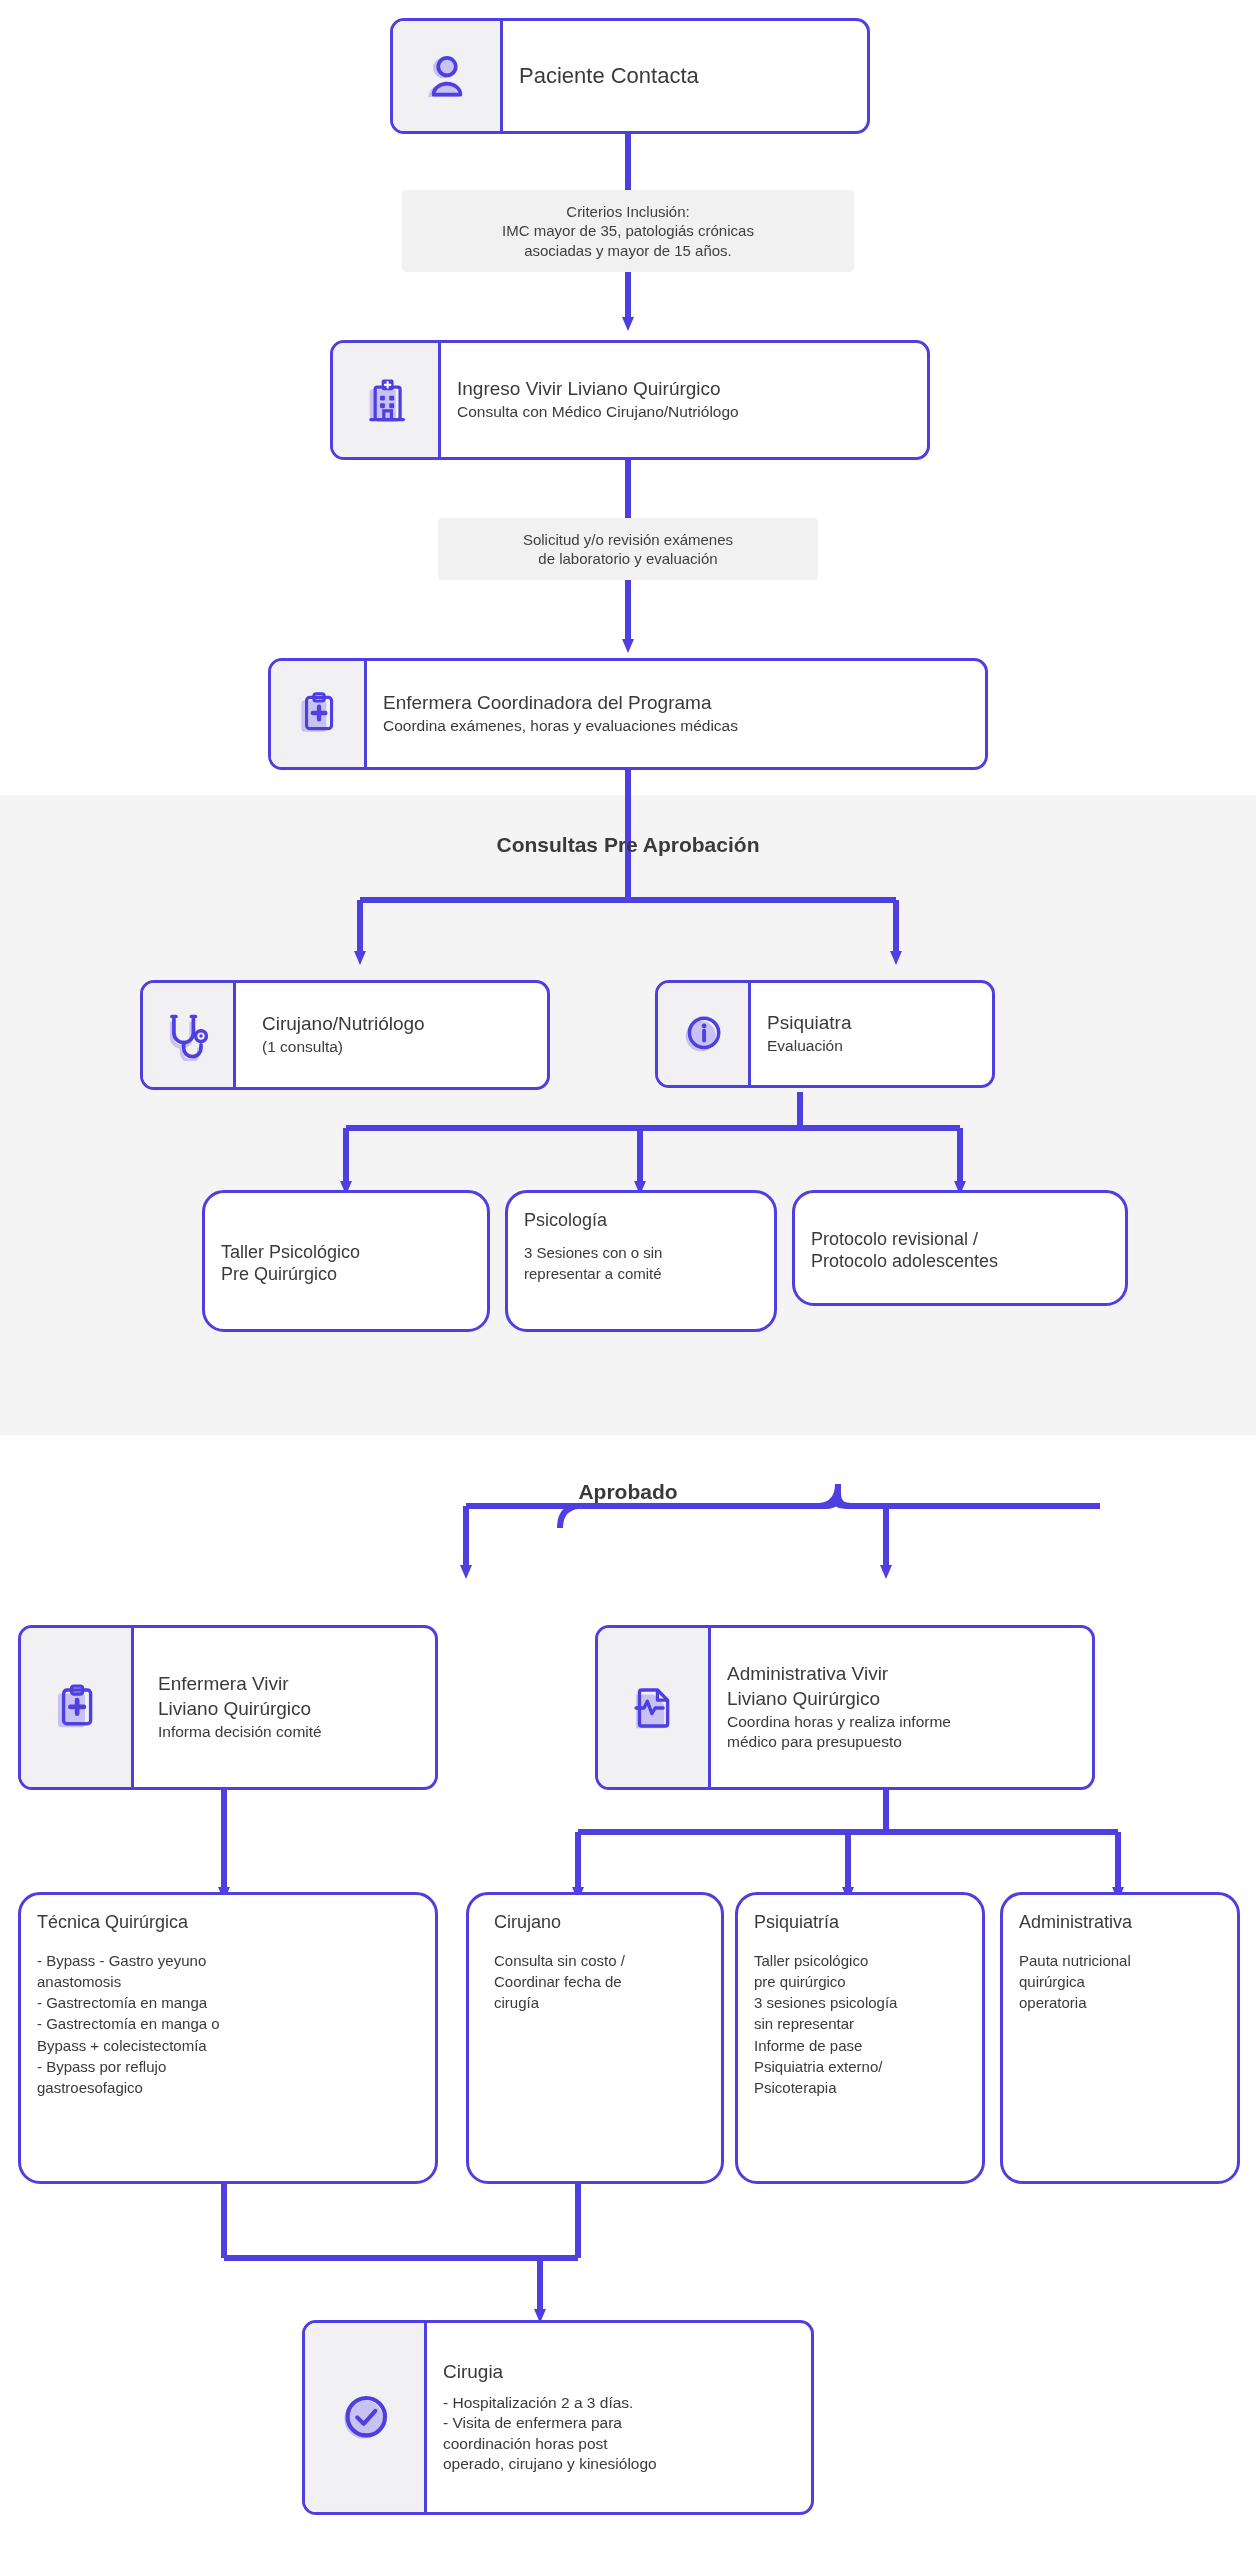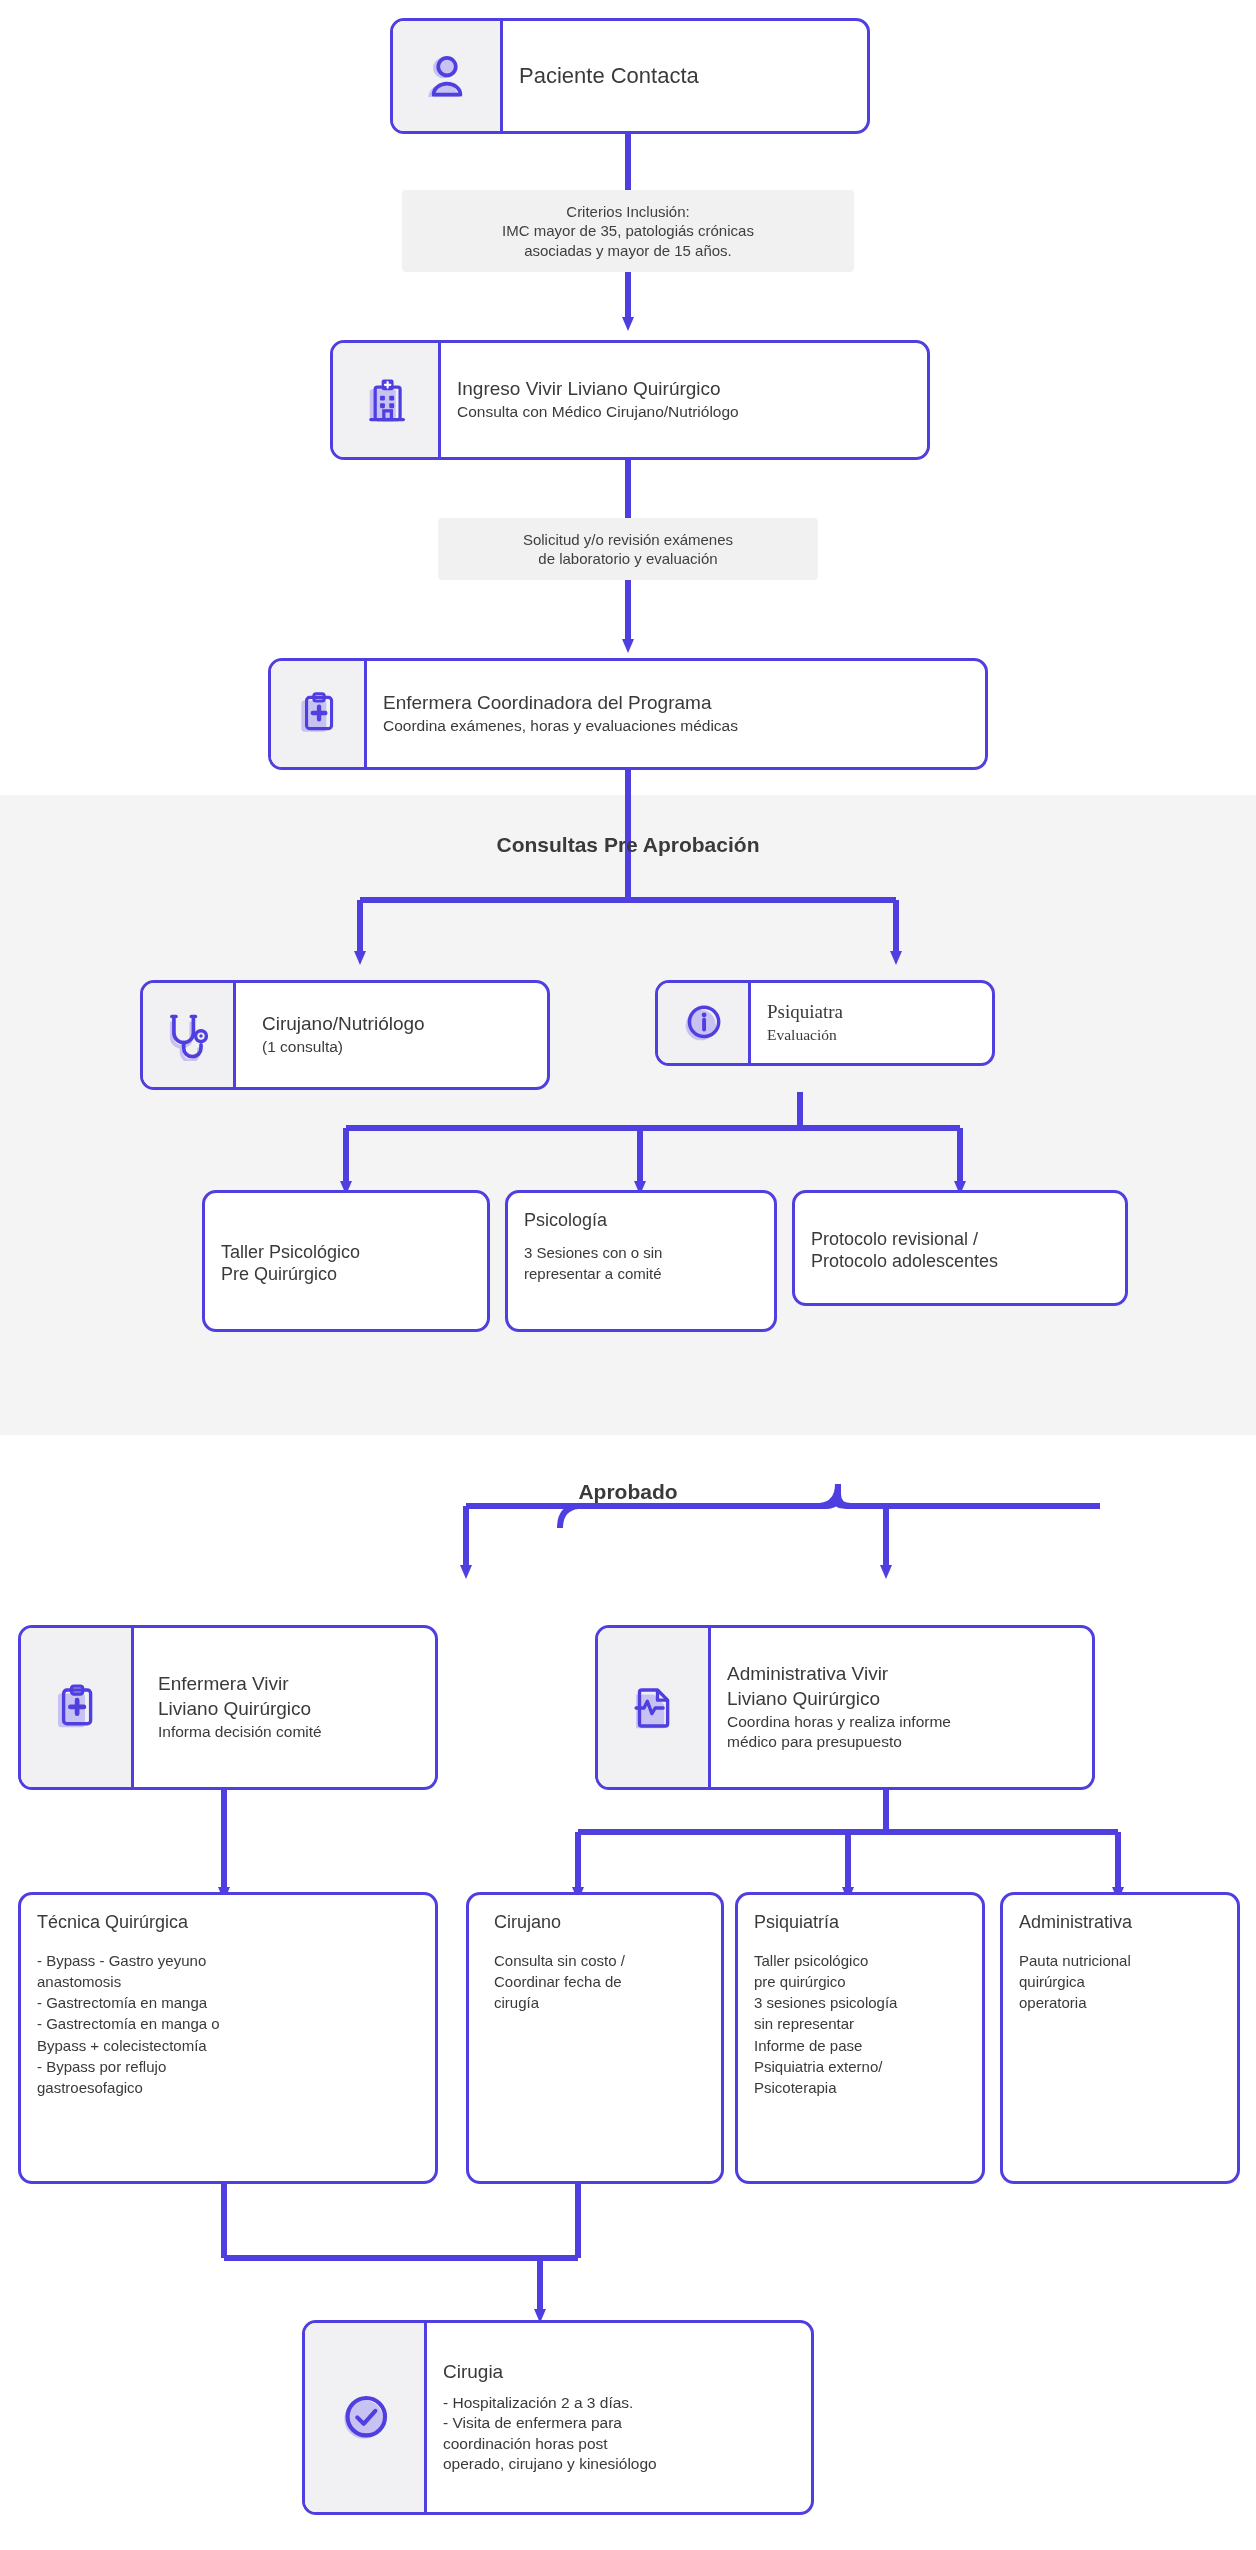--- a/index.html
+++ b/index.html
@@ -68,21 +68,21 @@
     font-size: 15.5px;
     line-height: 1.32;
     white-space: pre-line;
     margin-top: 1px;
   }
 
   
   .card {
     position: absolute;
     border: 3px solid #4f3ee0;
-    border-radius: 14px;
+    border-radius: 22px;
     background: #ffffff;
     padding: 16px 16px 12px 16px;
   }
   .card .ctitle {
     color: #3a3a3c;
     font-size: 18px;
     line-height: 1.25;
     white-space: pre-line;
   }
   .card .cbody {
@@ -271,21 +271,21 @@
         <circle cx="36" cy="25" r="1.6" fill="#4f3ee0"></circle>
         <path d="M9 7 h4 M27 7 h4" stroke="#4f3ee0" stroke-width="3.2" stroke-linecap="round"></path>
       </svg>
     </div>
     <div class="body">
       <div class="title">Cirujano/Nutriólogo</div>
       <div class="sub">(1 consulta)</div>
     </div>
   </div>
 
-  <div class="node" style="left:655px; top:980px; width:340px; height:86px;font-family:Liberation Serif, serif;">
+  <div class="node" style="left:655px; top:980px; width:340px; height:108px;">
     <div class="iconcell" style="width:93px;">
       <svg class="icon" width="52" height="52" viewBox="0 0 48 48">
         <circle cx="22" cy="26" r="14" fill="#c7c2f2"></circle>
         <circle cx="25" cy="23" r="13.5" fill="none" stroke="#4f3ee0" stroke-width="3.2"></circle>
         <circle cx="25" cy="16.5" r="2.2" fill="#4f3ee0"></circle>
         <path d="M25 21 v9" stroke="#4f3ee0" stroke-width="3.6" stroke-linecap="round"></path>
       </svg>
     </div>
     <div class="body">
       <div class="title">Psiquiatra</div>

